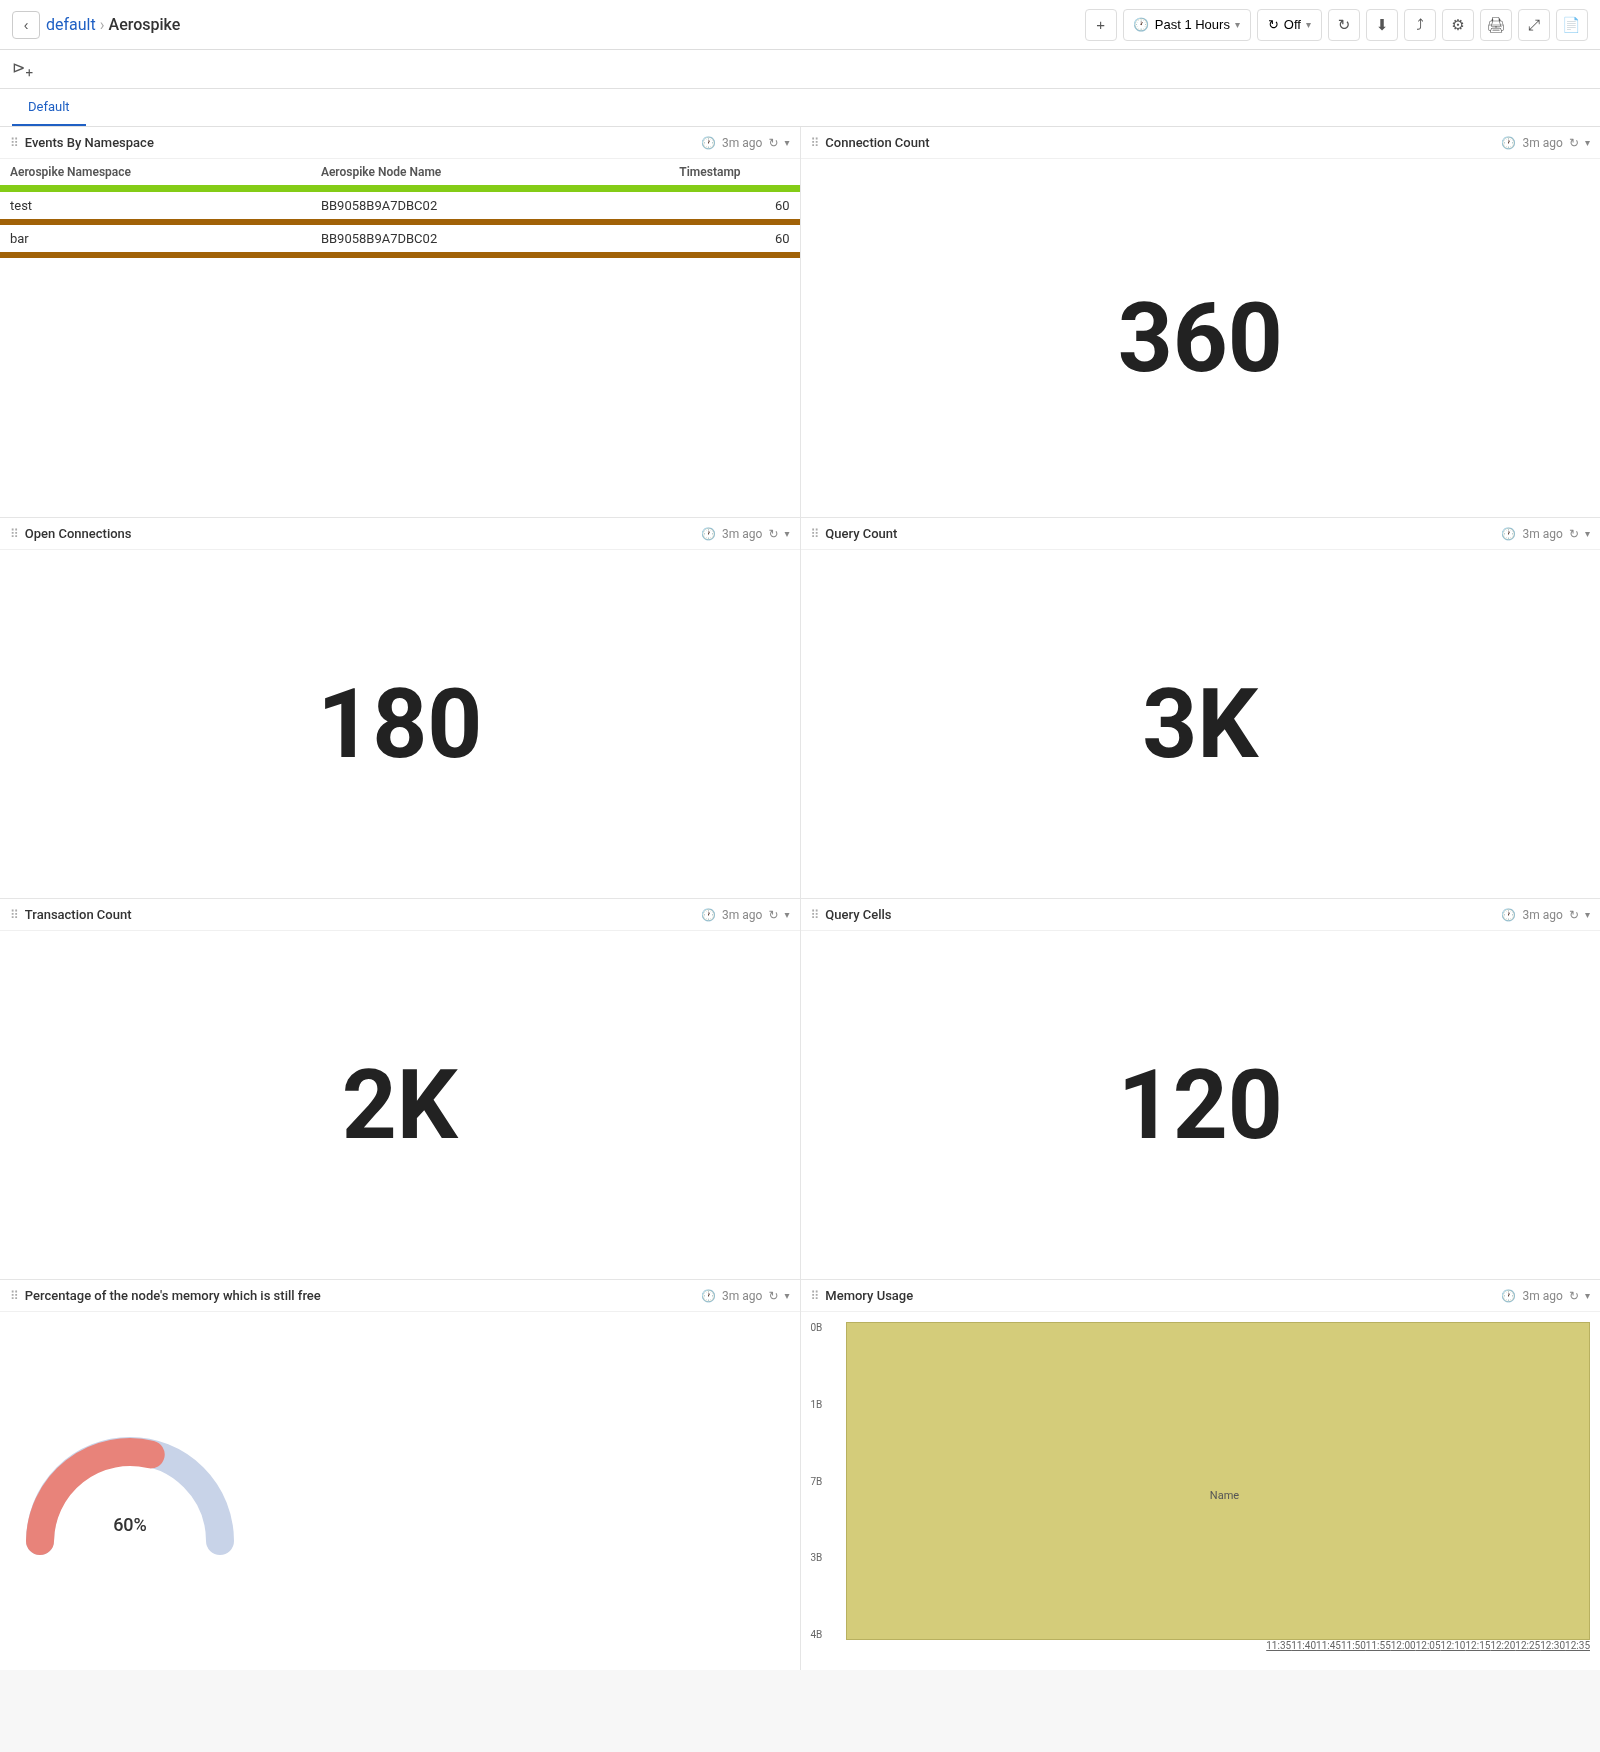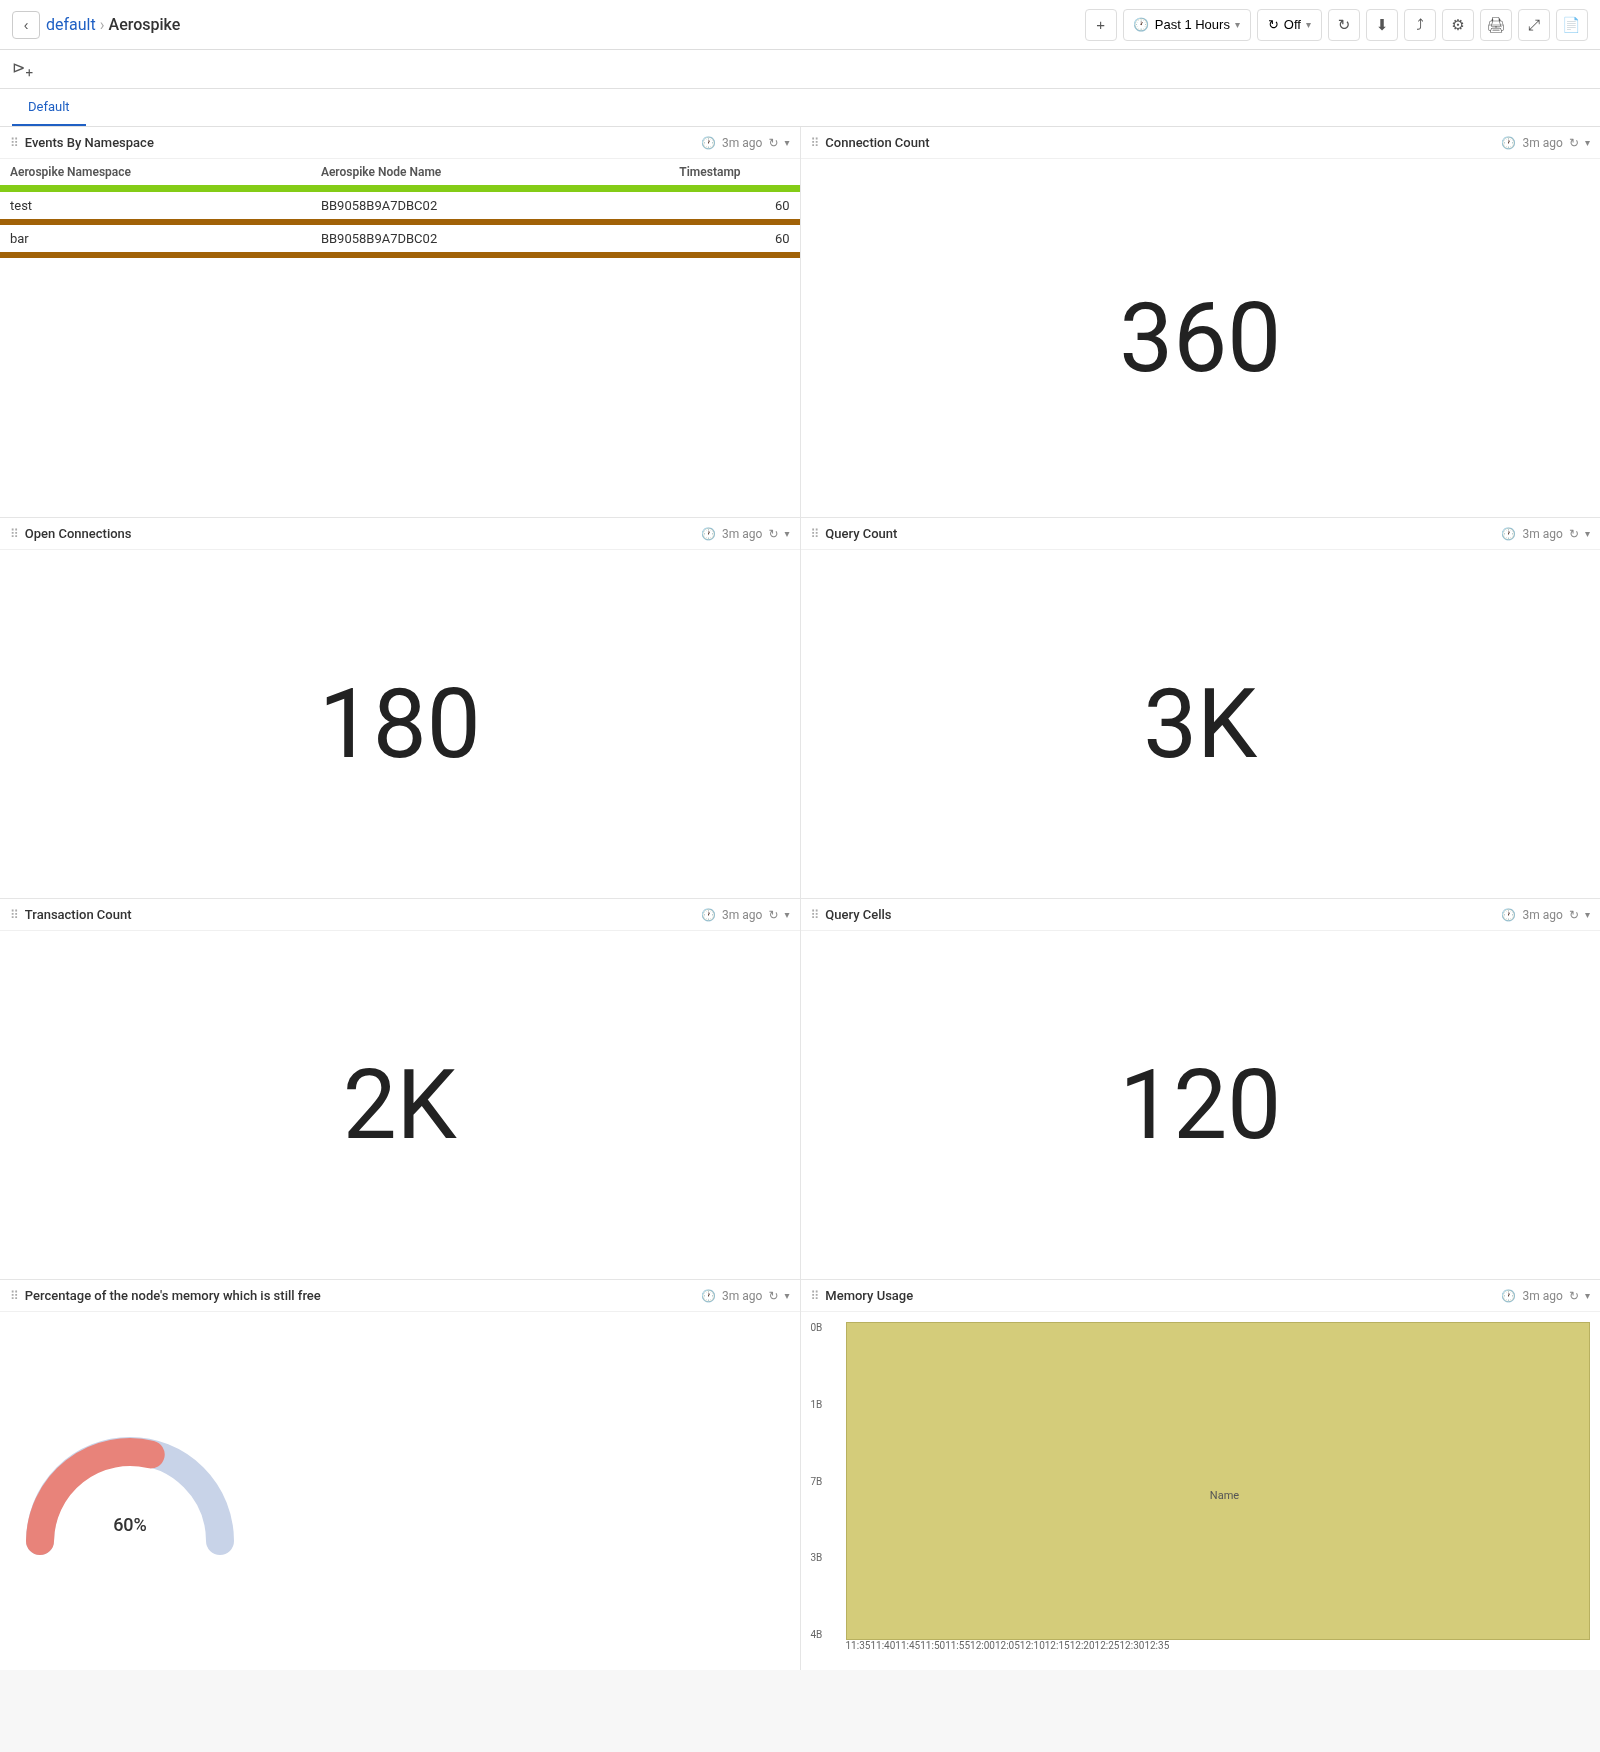--- a/index.html
+++ b/index.html
@@ -149,21 +149,21 @@
     .panel-meta .refresh-icon { cursor: pointer; }
     .panel-meta .dropdown-icon { cursor: pointer; font-size: 10px; }
 
     
     .stat-number {
       flex: 1;
       display: flex;
       align-items: center;
       justify-content: center;
       font-size: 96px;
-      font-weight: 400;
+      font-weight: 700;
       color: #222;
       padding: 20px;
     }
 
     
     .table-panel {
       flex: 1;
       overflow: auto;
     }
     table {
@@ -230,23 +230,24 @@
       font-size: 10px;
       color: #666;
     }
     .x-axis-labels {
       position: absolute;
       left: 35px;
       right: 0;
       bottom: 0;
       height: 20px;
       display: flex;
-      justify-content: flex-start;
+      justify-content: flex-end;
       font-size: 10px;
       color: #666;
+      text-decoration: underline;
     }
     .panel-large { min-height: 380px; }
     .panel-events { min-height: 390px; }
     .panel-gauge { min-height: 390px; }
   </style>
 </head>
 <body>
 
 <div class="topbar">
   <div class="topbar-left">

